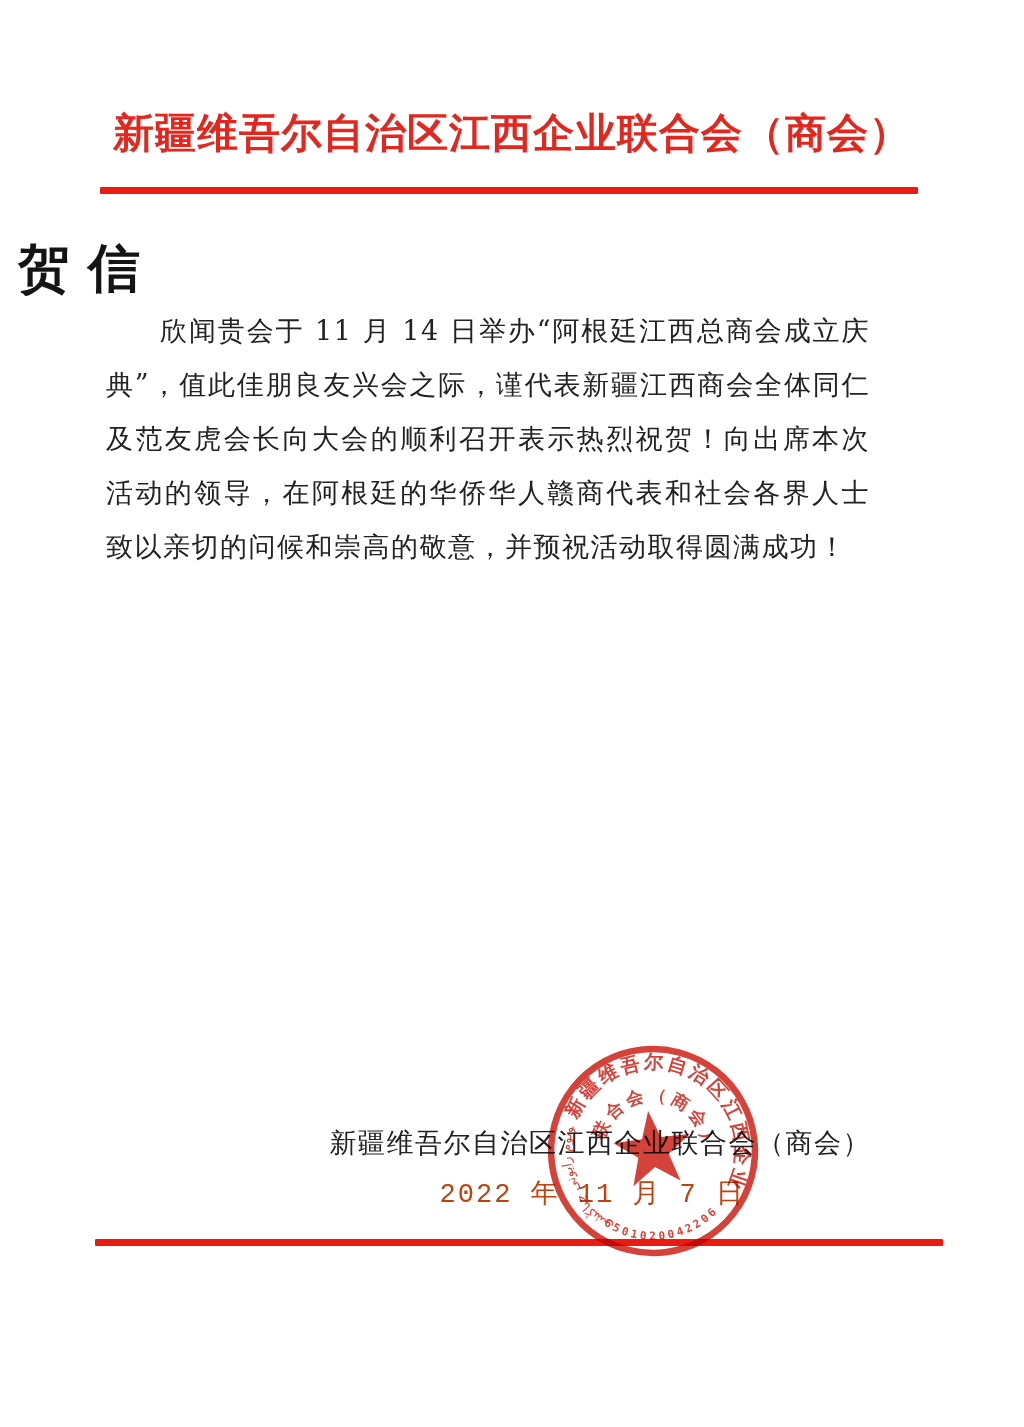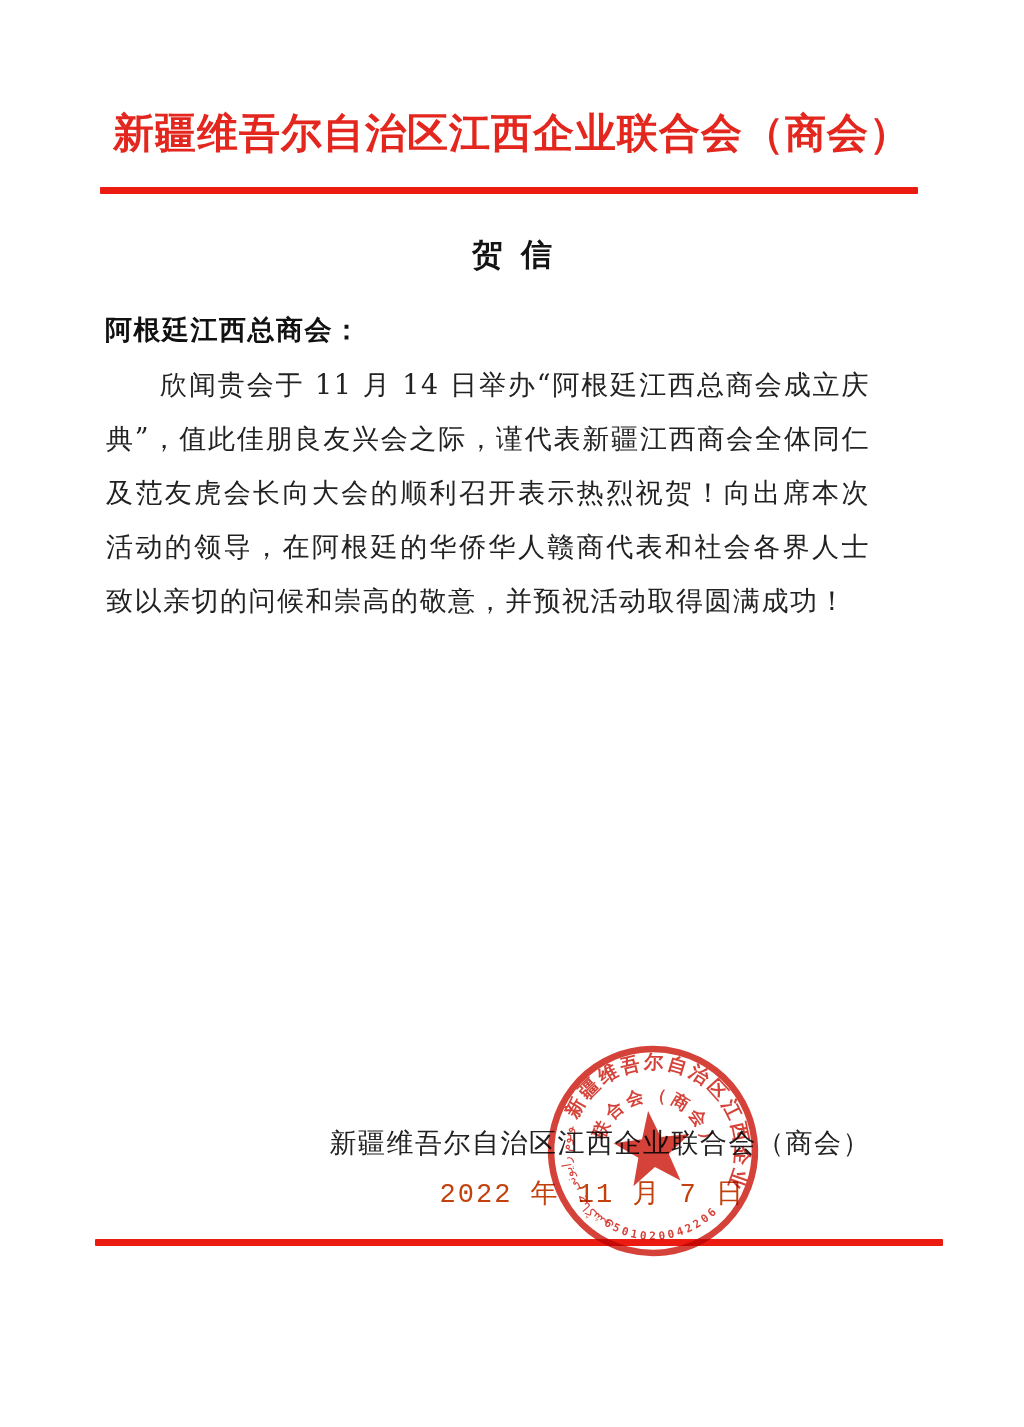--- a/index.html
+++ b/index.html
@@ -20,22 +20,21 @@
     letter-spacing:1px;
     color:#e3261e;
     white-space:nowrap;
   }
   .rule{position:absolute;background:#ec1b12;height:7px;border-radius:1px;}
   .rule-top{top:187px;left:100px;width:818px;}
   .rule-bottom{top:1239px;left:95px;width:848px;}
   .doc-title{
     position:absolute;
     top:234px;left:0;width:1024px;
-    text-align:center;
-    font-size:31px;
+    font-size:52px;
     font-weight:600;
     color:#141414;
     letter-spacing:18px;
     text-indent:18px;
   }
   .content{
     position:absolute;
     top:303px;left:105px;width:766px;
     font-size:27px;
     line-height:54px;
@@ -84,21 +83,20 @@
 
 <div class="page">
 
   <div class="org-title">新疆维吾尔自治区江西企业联合会（商会）</div>
 
   <div class="rule rule-top"></div>
 
   <div class="doc-title">贺信</div>
 
   <div class="content">
-    <div class="salutation">阿根廷江西总商会：</div>
     <p>欣闻贵会于 11 月 14 日举办“阿根廷江西总商会成立庆典”，值此佳朋良友兴会之际，谨代表新疆江西商会全体同仁及范友虎会长向大会的顺利召开表示热烈祝贺！向出席本次活动的领导，在阿根廷的华侨华人赣商代表和社会各界人士致以亲切的问候和崇高的敬意，并预祝活动取得圆满成功！</p>
   </div>
 
   <div class="signature-line">新疆维吾尔自治区江西企业联合会（商会）</div>
 
   <div class="date-line">
     <span class="date-inner">2022 年 11 月 7 日</span>
   </div>
 
   <div class="seal">

